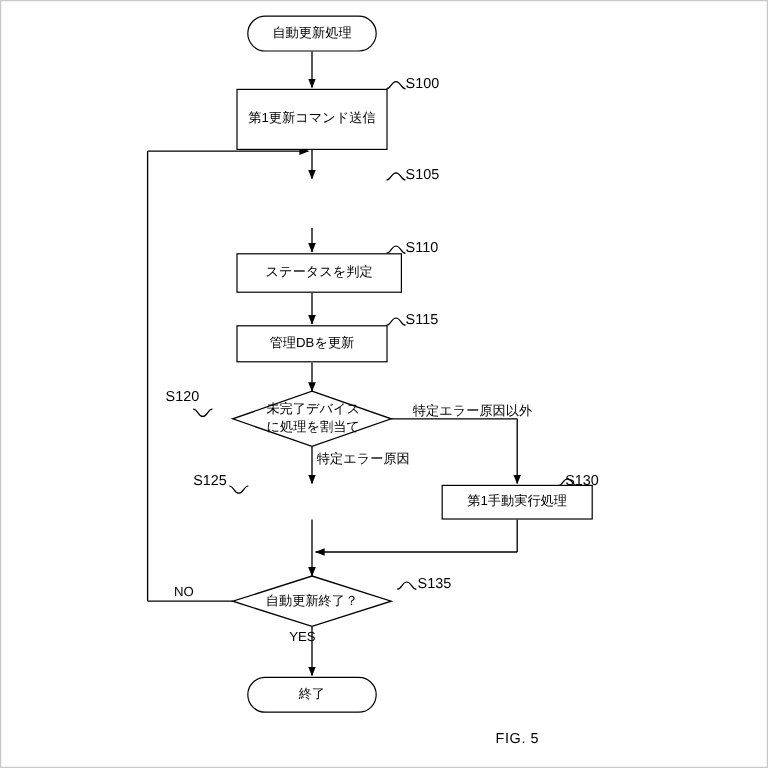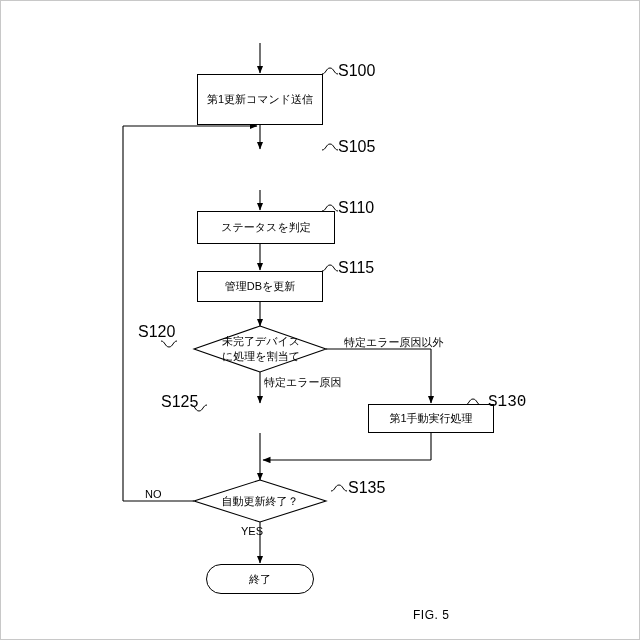--- a/index.html
+++ b/index.html
@@ -38,21 +38,21 @@
   .terminator {
     border-radius: 18px;
   }
   .label {
     position: absolute;
     color: #000000;
     font-size: 11px;
     white-space: nowrap;
   }
   .step-label {
-    font-size: 16px;
+    font-size: 12px;
   }
   .figlabel {
     position: absolute;
     font-size: 12px;
     color: #000000;
     letter-spacing: 0.5px;
   }
   svg.overlay {
     position: absolute;
     left: 0;
@@ -126,20 +126,23 @@
       <path d="M321,149 c4,0 4,-6 8,-6 c4,0 4,6 8,6"></path>
       <path d="M321,210 c4,0 4,-6 8,-6 c4,0 4,6 8,6"></path>
       <path d="M321,270 c4,0 4,-6 8,-6 c4,0 4,6 8,6"></path>
       <path d="M160,340 c4,0 4,6 8,6 c4,0 4,-6 8,-6"></path>
       <path d="M190,404 c4,0 4,6 8,6 c4,0 4,-6 8,-6"></path>
       <path d="M480,404 c-4,0 -4,-6 -8,-6 c-4,0 -4,6 -8,6"></path>
       <path d="M330,490 c4,0 4,-6 8,-6 c4,0 4,6 8,6"></path>
     </g>
   </svg>
 
+  <div class="node terminator" style="left:205px; top:12px; width:108px; height:30px;">
+    <span>自動更新処理</span>
+  </div>
 
   <div class="node" style="left:196px; top:73px; width:126px; height:51px;">
     <span>第1更新コマンド送信</span>
   </div>
   <div class="label step-label" style="left:337px; top:61px;">S100</div>
 
   <div class="label step-label" style="left:337px; top:137px;">S105</div>
 
   <div class="node" style="left:196px; top:210px; width:138px; height:33px;">
     <span>ステータスを判定</span>
@@ -156,21 +159,21 @@
   <div class="label step-label" style="left:137px; top:322px;">S120</div>
 
   <div class="label" style="left:343px; top:334px;">特定エラー原因以外</div>
   <div class="label" style="left:263px; top:374px;">特定エラー原因</div>
 
   <div class="label step-label" style="left:160px; top:392px;">S125</div>
 
   <div class="node" style="left:367px; top:403px; width:126px; height:29px;">
     <span>第1手動実行処理</span>
   </div>
-  <div class="label step-label" style="left:487px; top:392px;font-family:Liberation Mono, monospace;">S130</div>
+  <div class="label step-label" style="left:470px; top:392px;">S130</div>
 
   <div class="decision-text" style="left:204px; top:491px; width:110px; height:18px;">自動更新終了？</div>
   <div class="label step-label" style="left:347px; top:478px;">S135</div>
 
   <div class="label" style="left:144px; top:487px;">NO</div>
   <div class="label" style="left:240px; top:524px;">YES</div>
 
   <div class="node terminator" style="left:205px; top:563px; width:108px; height:30px;">
     <span>終了</span>
   </div>

